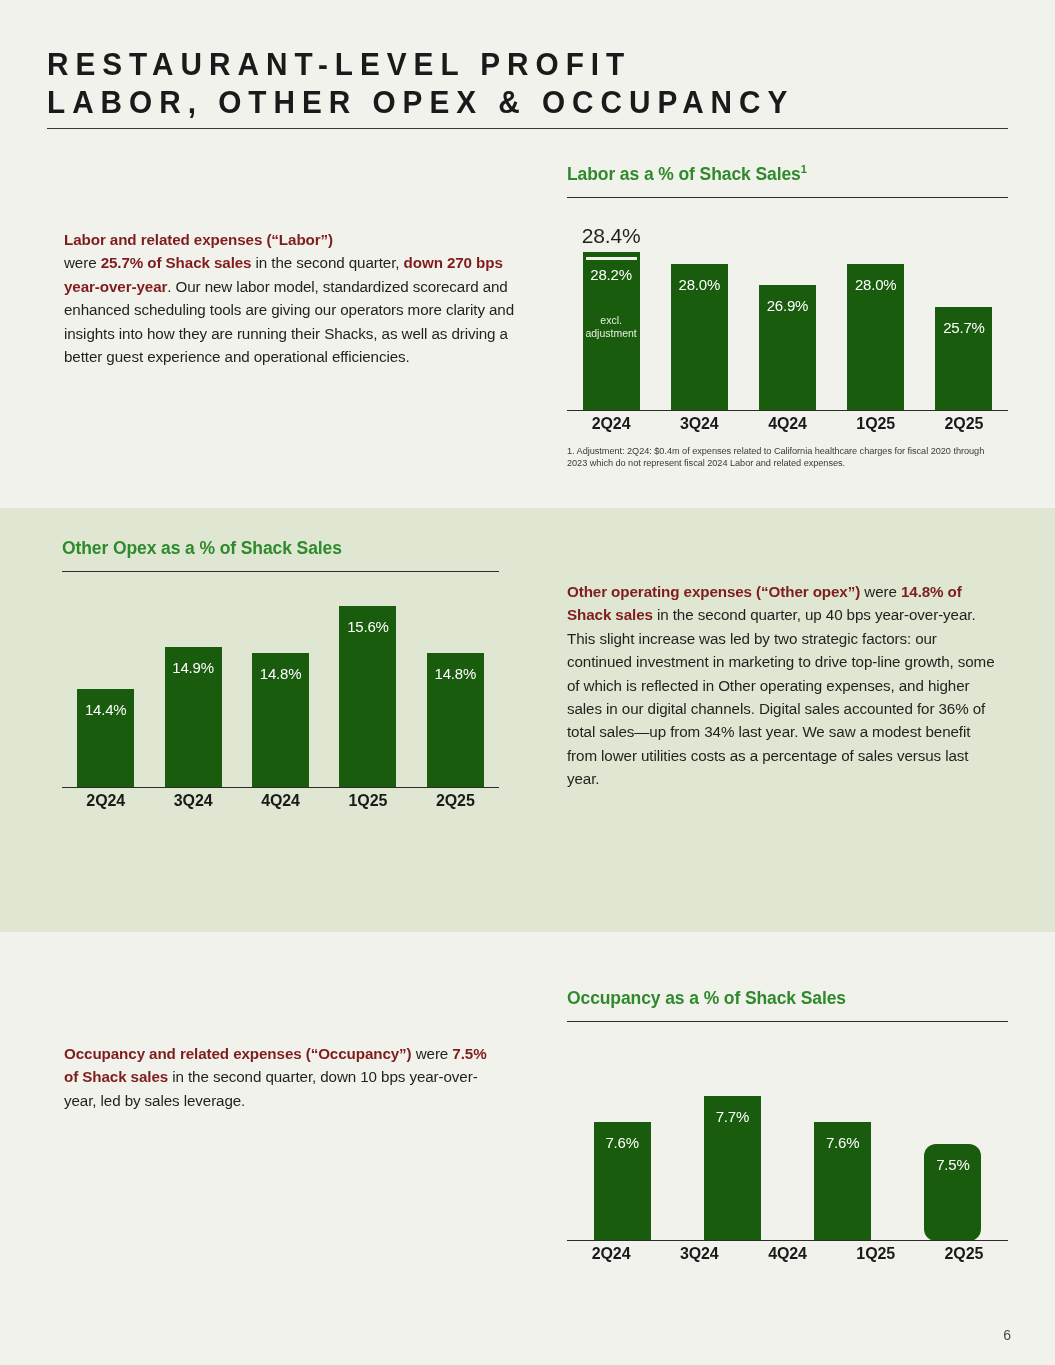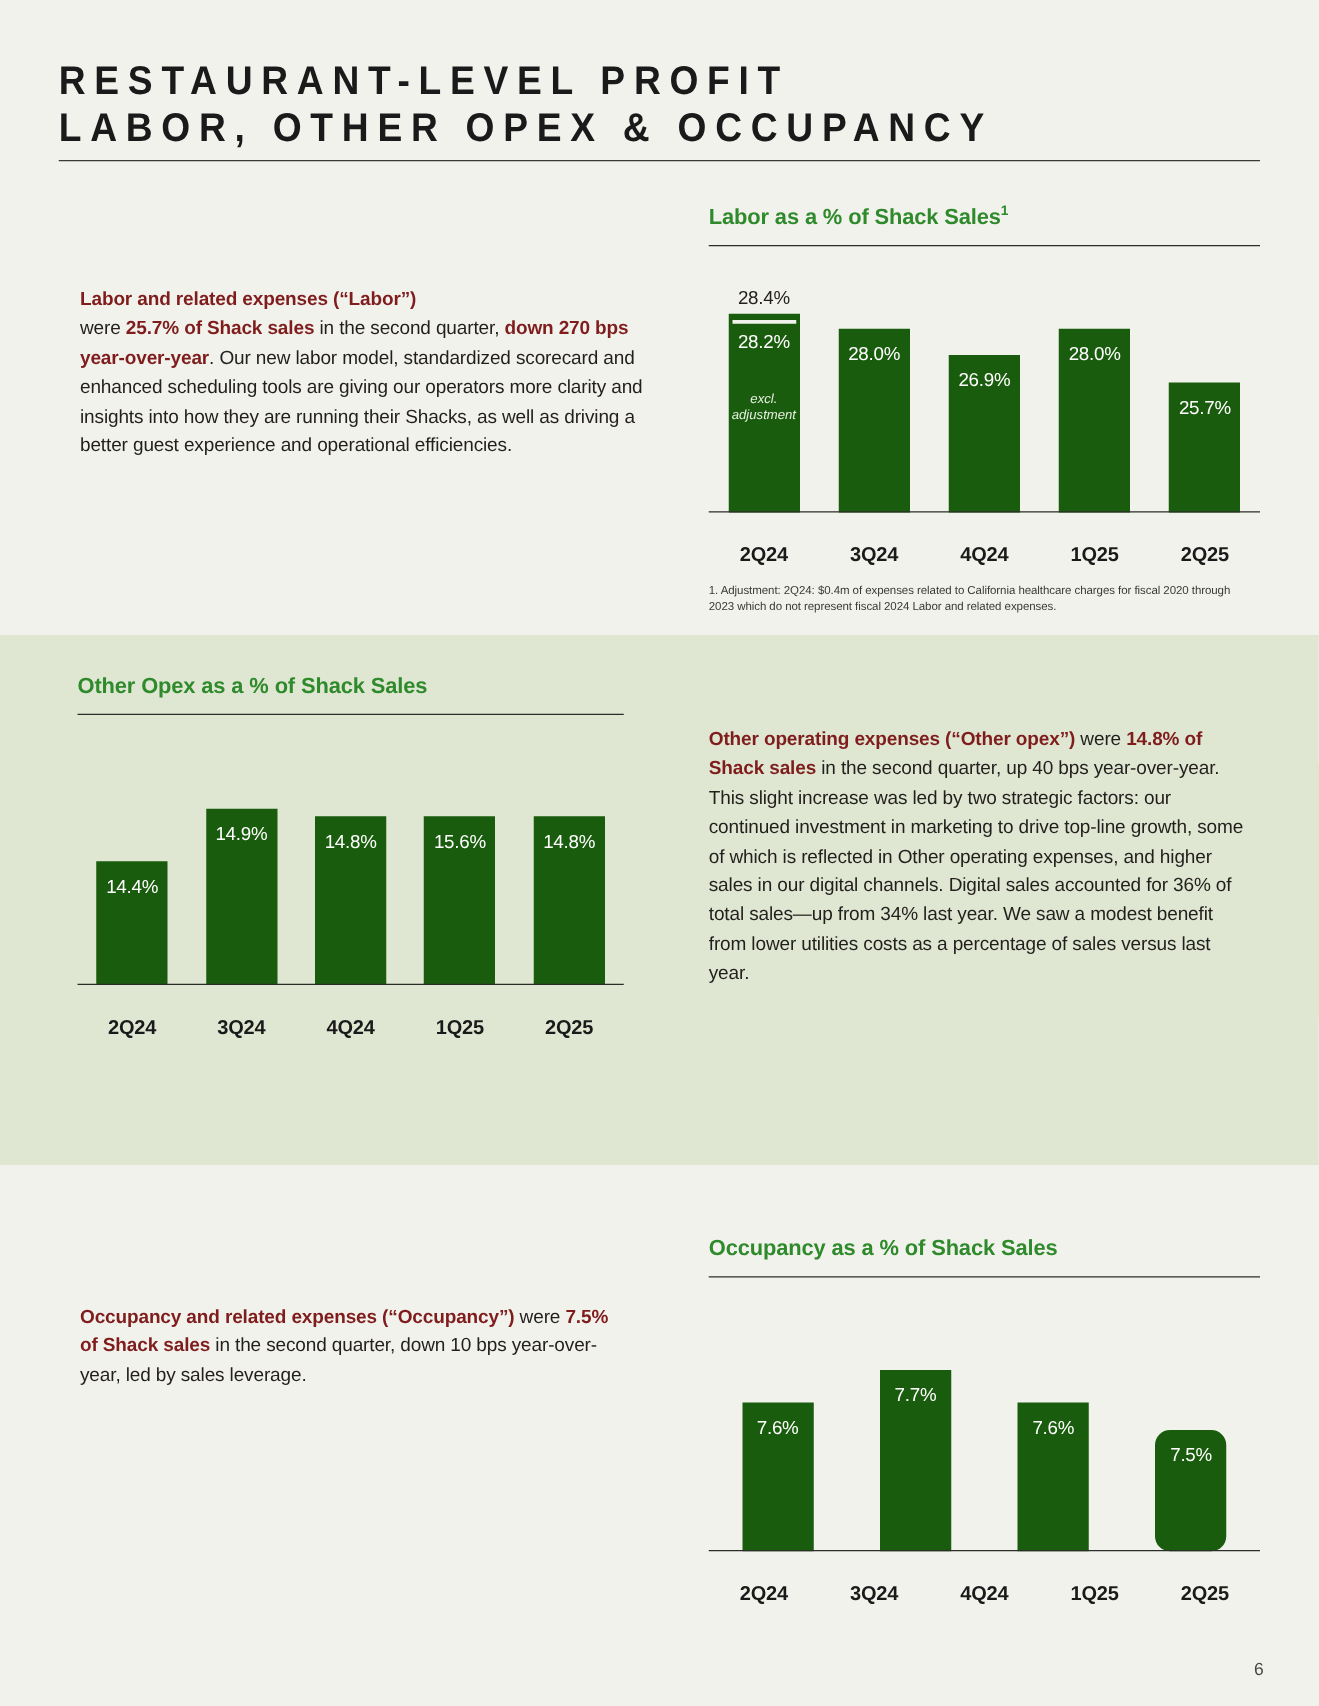--- a/index.html
+++ b/index.html
@@ -137,45 +137,44 @@
   .bar-sub {
     position: absolute;
     left: 0;
     right: 0;
     top: 62px;
     text-align: center;
     color: #e6efe0;
     font-family: "Liberation Sans", sans-serif;
     font-size: 10.5px;
     line-height: 13px;
-    font-style: italic;
   }
   .bar-top-label {
     position: absolute;
     left: -14px;
     right: -14px;
     bottom: 100%;
     margin-bottom: 4px;
     text-align: center;
     color: #221f1c;
     font-family: "Liberation Sans", sans-serif;
-    font-size: 15px;
+    font-size: 21px;
     letter-spacing: -0.2px;
   }
   .bar-divider {
     position: absolute;
     left: 3px;
     right: 3px;
     height: 3px;
     background: #f2f2ed;
   }
 
   .axis-labels {
     display: flex;
-    margin-top: 26px;
+    margin-top: 4px;
   }
   .axis-label {
     flex: 1 1 0;
     text-align: center;
     font-family: "Liberation Sans", sans-serif;
     font-weight: bold;
     font-size: 16px;
     letter-spacing: -0.1px;
     color: #1a1a1a;
   }
@@ -295,21 +294,21 @@
           </div>
         </div>
 
         <div class="bar-slot">
           <div class="bar" style="height:135px;">
             <div class="bar-value">14.8%</div>
           </div>
         </div>
 
         <div class="bar-slot">
-          <div class="bar" style="height:135px;">
+          <div class="bar" style="height:182px;">
             <div class="bar-value">15.6%</div>
           </div>
         </div>
 
         <div class="bar-slot">
           <div class="bar" style="height:135px;">
             <div class="bar-value">14.8%</div>
           </div>
         </div>
 

